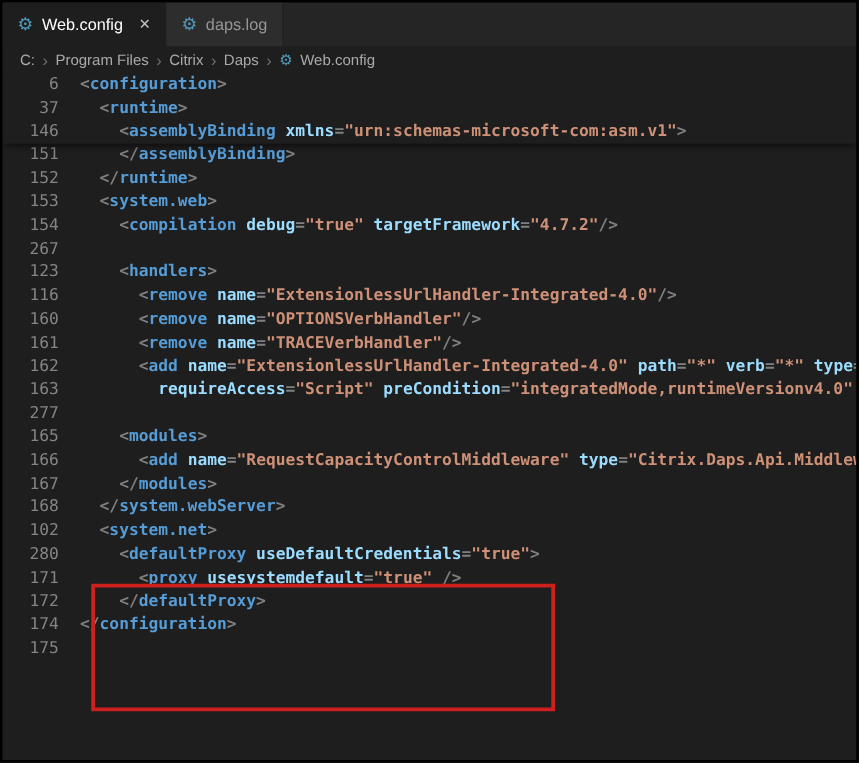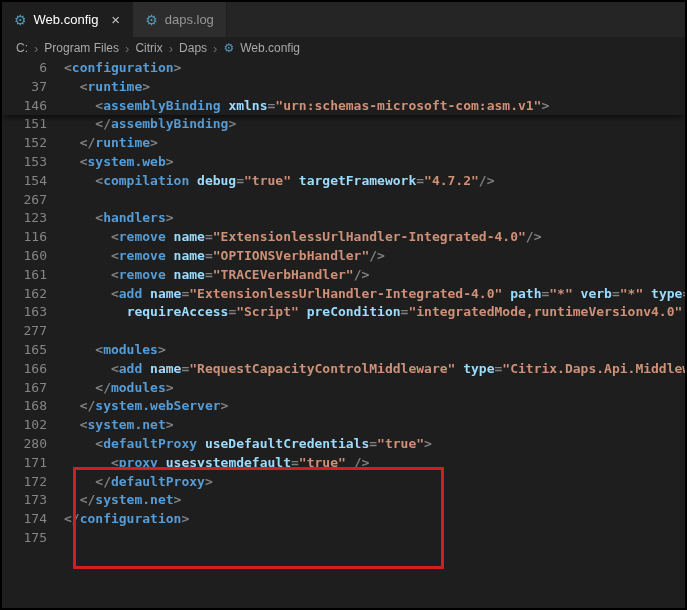--- a/index.html
+++ b/index.html
@@ -120,20 +120,19 @@
         <div class="code-row"><span class="gutter">163</span><span class="line-content"><span class="tok-x">        </span><span class="tok-a">requireAccess</span><span class="tok-p">=</span><span class="tok-s">"Script"</span><span class="tok-x"> </span><span class="tok-a">preCondition</span><span class="tok-p">=</span><span class="tok-s">"integratedMode,runtimeVersionv4.0"</span></span></div>
         <div class="code-row"><span class="gutter">277</span></div>
         <div class="code-row"><span class="gutter">165</span><span class="line-content"><span class="tok-p">    &lt;</span><span class="tok-t">modules</span><span class="tok-p">&gt;</span></span></div>
         <div class="code-row"><span class="gutter">166</span><span class="line-content"><span class="tok-p">      &lt;</span><span class="tok-t">add</span><span class="tok-x"> </span><span class="tok-a">name</span><span class="tok-p">=</span><span class="tok-s">"RequestCapacityControlMiddleware"</span><span class="tok-x"> </span><span class="tok-a">type</span><span class="tok-p">=</span><span class="tok-s">"Citrix.Daps.Api.Middlewa</span></span></div>
         <div class="code-row"><span class="gutter">167</span><span class="line-content"><span class="tok-p">    &lt;/</span><span class="tok-t">modules</span><span class="tok-p">&gt;</span></span></div>
         <div class="code-row"><span class="gutter">168</span><span class="line-content"><span class="tok-p">  &lt;/</span><span class="tok-t">system.webServer</span><span class="tok-p">&gt;</span></span></div>
         <div class="code-row"><span class="gutter">102</span><span class="line-content"><span class="tok-p">  &lt;</span><span class="tok-t">system.net</span><span class="tok-p">&gt;</span></span></div>
         <div class="code-row"><span class="gutter">280</span><span class="line-content"><span class="tok-p">    &lt;</span><span class="tok-t">defaultProxy</span><span class="tok-x"> </span><span class="tok-a">useDefaultCredentials</span><span class="tok-p">=</span><span class="tok-s">"true"</span><span class="tok-p">&gt;</span></span></div>
         <div class="code-row"><span class="gutter">171</span><span class="line-content"><span class="tok-p">      &lt;</span><span class="tok-t">proxy</span><span class="tok-x"> </span><span class="tok-a">usesystemdefault</span><span class="tok-p">=</span><span class="tok-s">"true"</span><span class="tok-x"> </span><span class="tok-p">/&gt;</span></span></div>
         <div class="code-row"><span class="gutter">172</span><span class="line-content"><span class="tok-p">    &lt;/</span><span class="tok-t">defaultProxy</span><span class="tok-p">&gt;</span></span></div>
-        <div class="code-row"><span class="gutter">173</span><span class="line-content"><span class="tok-p">  &lt;/</span><span class="tok-t">system.net</span><span class="tok-p">&gt;</span></span></div>
         <div class="code-row"><span class="gutter">174</span><span class="line-content"><span class="tok-p">&lt;/</span><span class="tok-t">configuration</span><span class="tok-p">&gt;</span></span></div>
         <div class="code-row"><span class="gutter">175</span><span class="line-content"></span></div>
       </div>
     <div class="red-box" style="border-color: rgb(207, 32, 32);"></div>
   </div>
 
 </div>
 
 </body></html>

